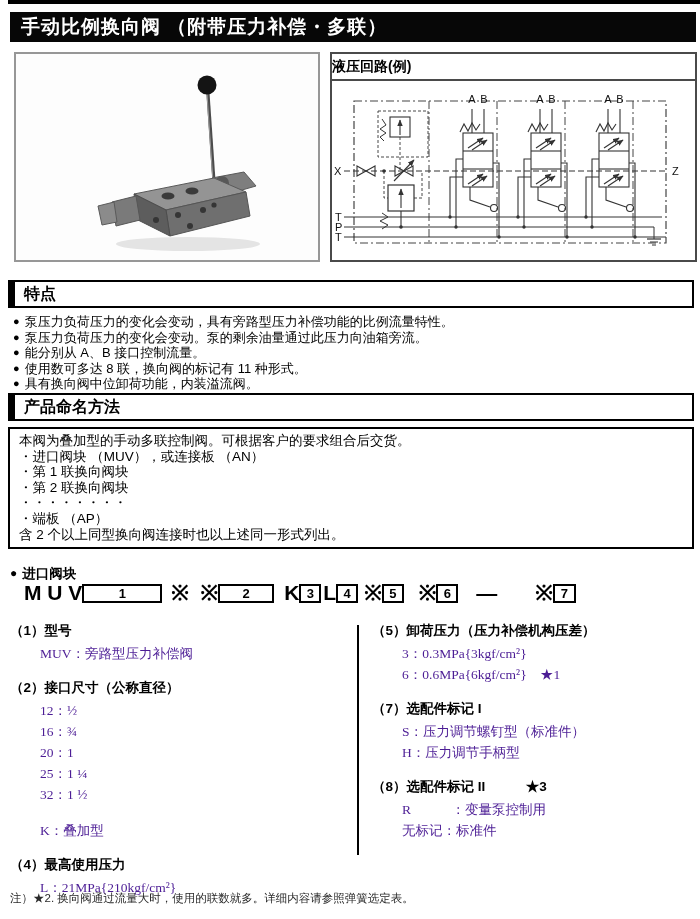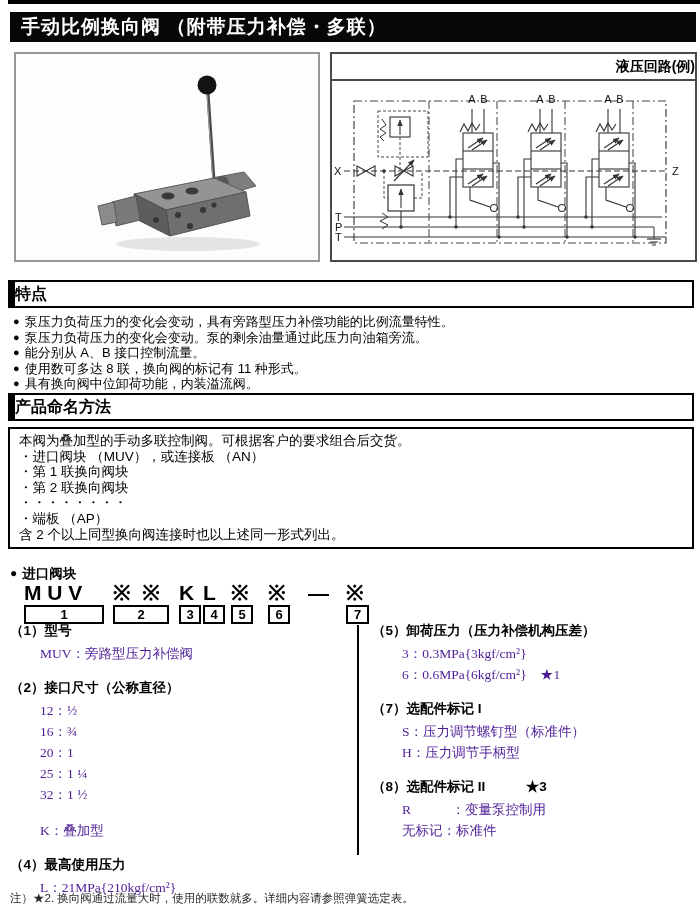--- a/index.html
+++ b/index.html
@@ -1,43 +1,43 @@
 <!DOCTYPE html>
 <html><head>
 <meta charset="utf-8">
 <style>
   html,body{margin:0;padding:0;background:#fff;}
   .page{position:relative;width:700px;height:919px;background:#fff;overflow:hidden;
         font-family:"Liberation Sans",sans-serif;color:#000;}
   .topbar{position:absolute;left:8px;top:0;width:692px;height:4px;background:#000;}
   .titlebar{position:absolute;left:10px;top:12px;width:686px;height:30px;background:#070707;
             color:#fff;font-size:19px;font-weight:bold;line-height:30px;padding-left:11px;
-            box-sizing:border-box;letter-spacing:1px;font-family:Liberation Serif, serif;}
+            box-sizing:border-box;letter-spacing:1px;}
   .photo-box{position:absolute;left:14px;top:52px;width:306px;height:210px;
              border:2px solid #979797;box-sizing:border-box;background:#fdfdfd;}
   .circuit-box{position:absolute;left:330px;top:52px;width:367px;height:210px;
                border:2px solid #4a4a4a;box-sizing:border-box;background:#fff;}
-  .circuit-title{height:25px;border-bottom:2px solid #4a4a4a;text-align:right;
+  .circuit-title{height:25px;border-bottom:2px solid #4a4a4a;text-align:left;
                  font-size:14px;font-weight:bold;line-height:25px;}
   svg{display:block;}
   .section-head{position:absolute;left:8px;width:686px;height:28px;border:2px solid #000;
                 border-left:7px solid #000;box-sizing:border-box;font-size:16px;font-weight:bold;
-                line-height:24px;background:#fff;}
+                line-height:24px;padding-left:9px;background:#fff;}
   #features-head{top:280px;}
   #naming-head{top:393px;}
   .bullets{position:absolute;left:13px;top:314px;margin:0;padding:0;list-style:none;
            font-size:13px;line-height:15.5px;width:680px;}
   .bullets li{display:flex;}
   .b-dot{margin-right:5px;font-size:11px;line-height:15.5px;}
   .naming-box{position:absolute;left:8px;top:427px;width:686px;box-sizing:border-box;
               border:2px solid #000;padding:4px 21px 5px 9px;font-size:13.5px;line-height:15.6px;}
   .inlet-row{position:absolute;left:10px;top:565px;font-size:13.5px;font-weight:bold;display:flex;}
   .inlet-row .b-dot{margin-right:5px;font-size:12px;line-height:16px;}
   .code-row{position:absolute;left:24px;top:582px;display:flex;align-items:flex-end;}
-  .code-seg{display:flex;flex-direction:column;}
+  .code-seg{display:flex;flex-direction:row;align-items:center;}
   .code-text{font-weight:bold;font-size:21px;line-height:21px;white-space:pre;}
   .code-box{border:2px solid #000;height:15px;font-size:13px;font-weight:bold;display:flex;
             align-items:center;justify-content:center;margin-top:2px;box-sizing:content-box;}
   .code-box:empty{visibility:hidden;}
   .code-seg:nth-of-type(1) .code-box{width:76px;} .code-seg:nth-of-type(1){margin-right:9px;}
   .code-seg:nth-of-type(2) .code-box{width:52px;} .code-seg:nth-of-type(2){margin-right:10px;}
   .code-seg:nth-of-type(3) .code-box{width:18px;} .code-seg:nth-of-type(3){margin-right:2px;}
   .code-seg:nth-of-type(4) .code-box{width:18px;} .code-seg:nth-of-type(4){margin-right:6px;}
   .code-seg:nth-of-type(5) .code-box{width:18px;} .code-seg:nth-of-type(5){margin-right:15px;}
   .code-seg:nth-of-type(6) .code-box{width:18px;} .code-seg:nth-of-type(6){margin-right:18px;}

